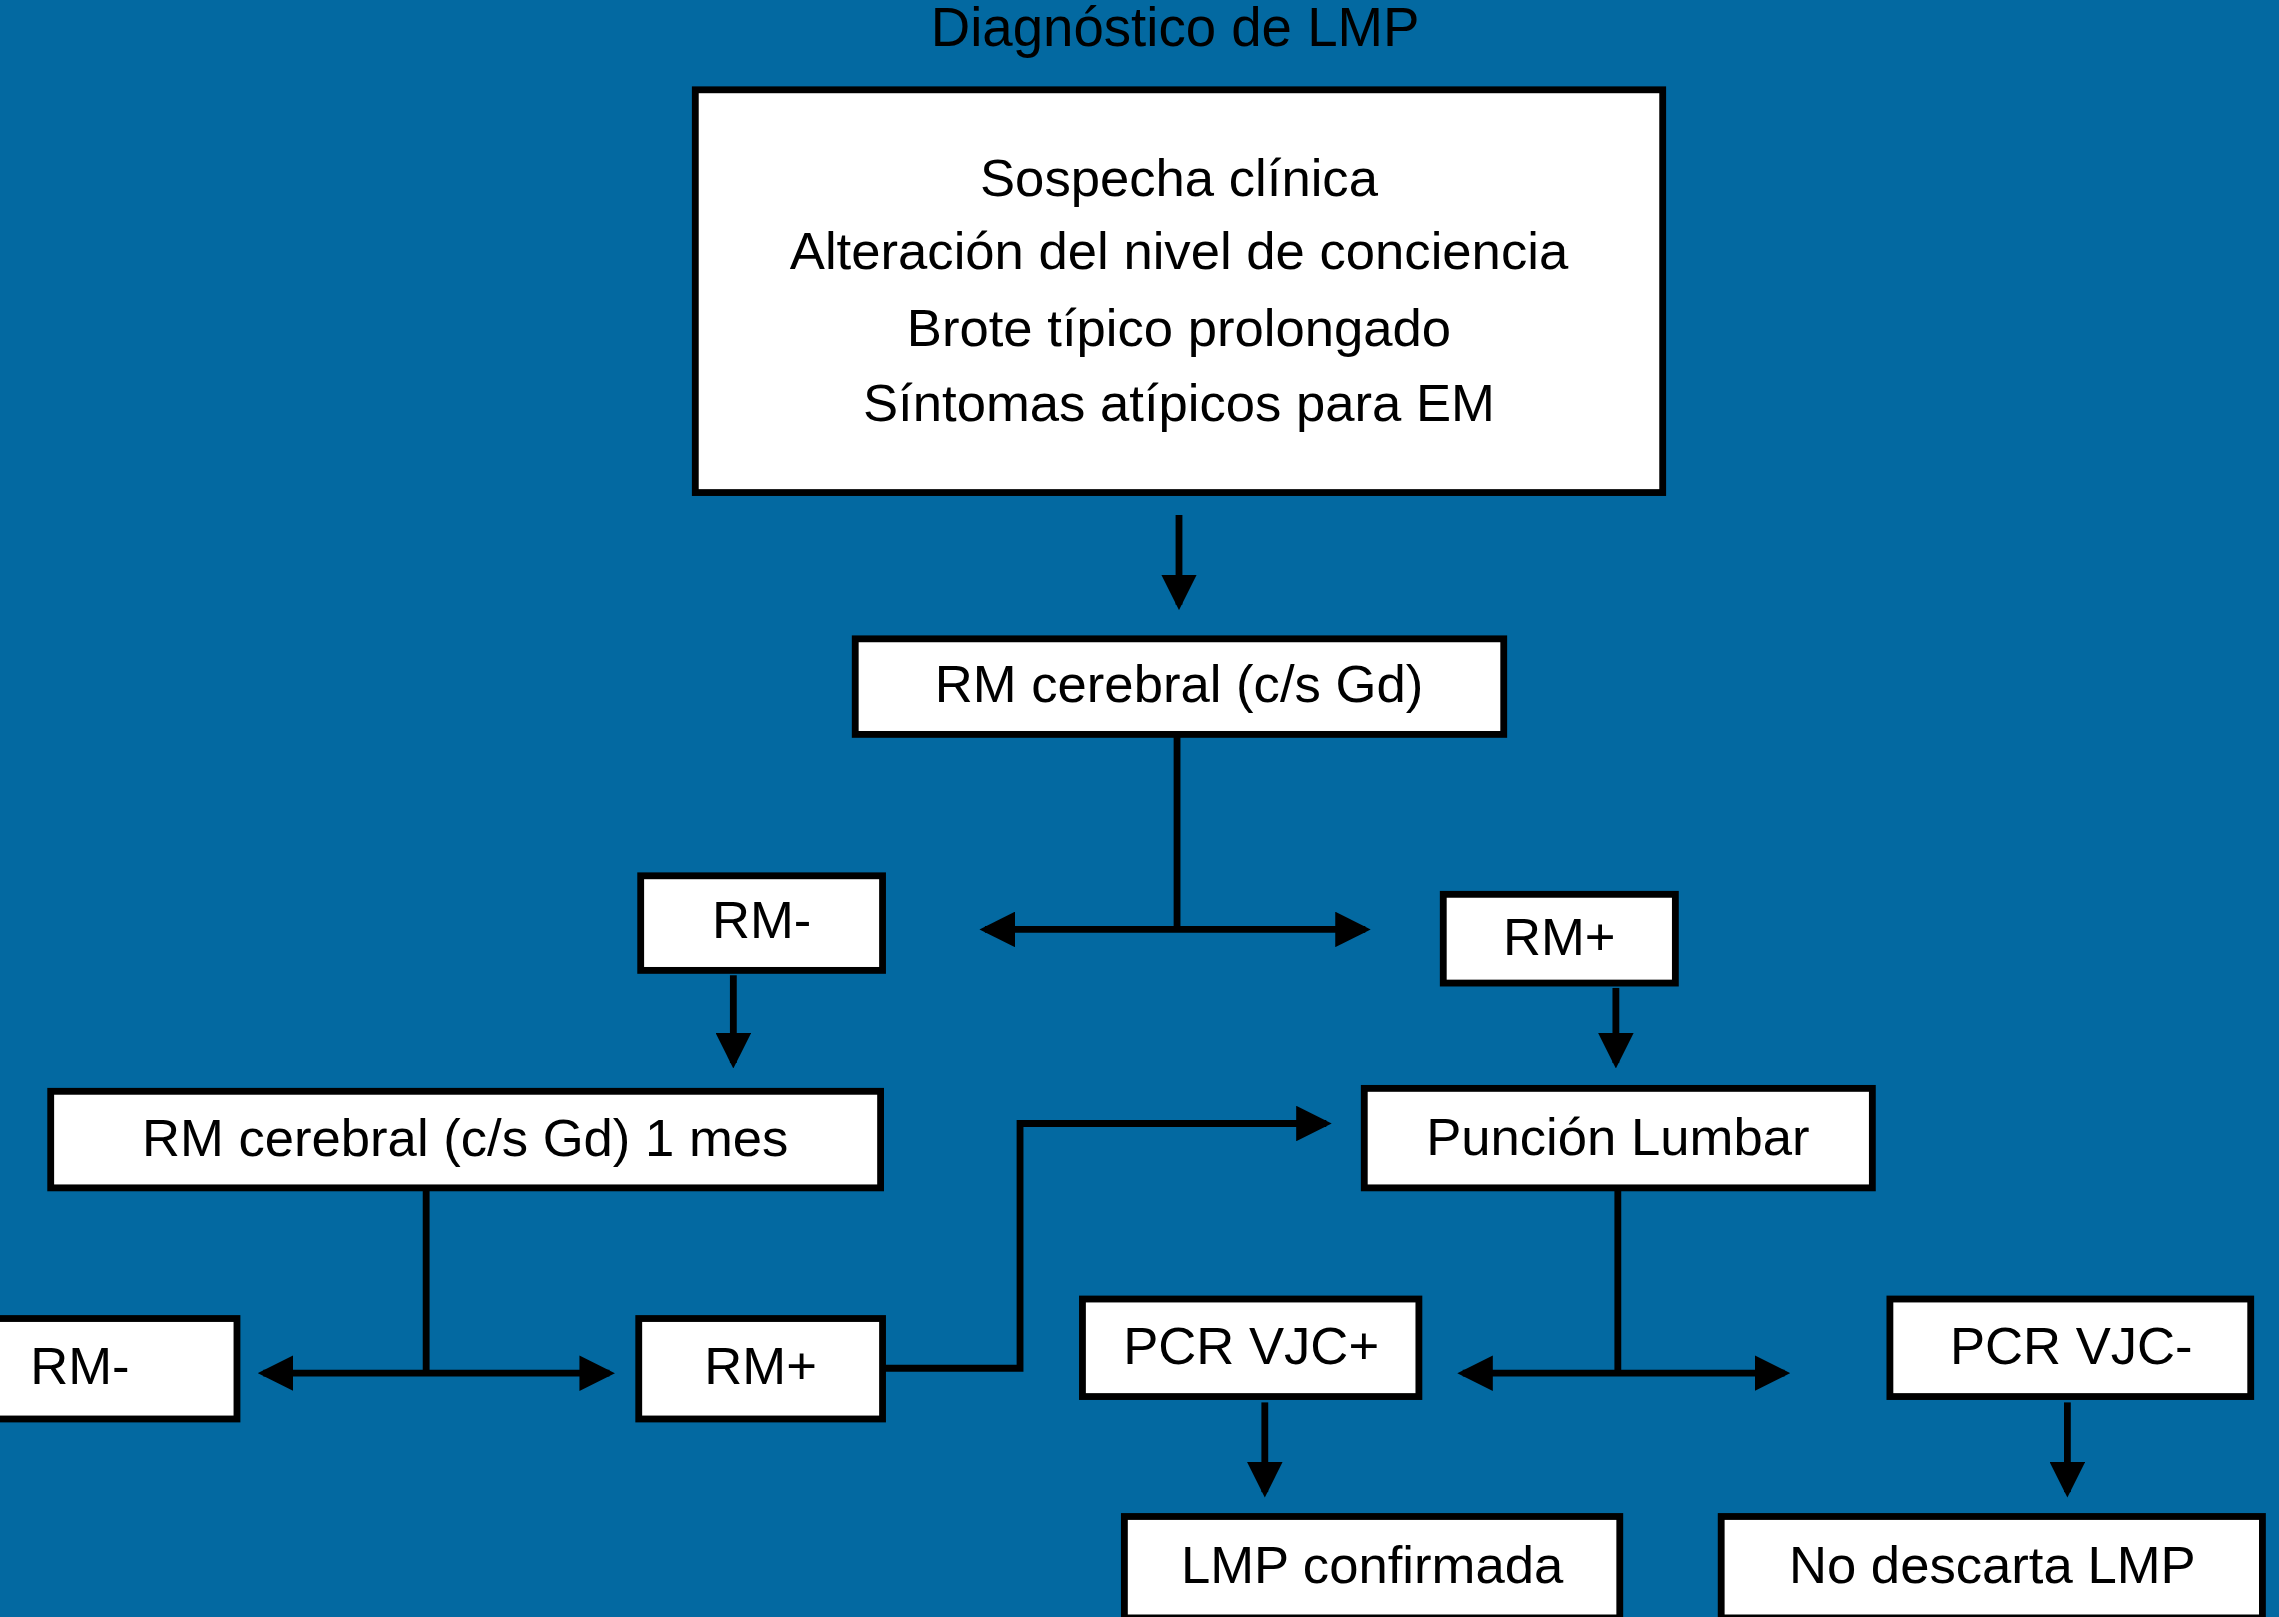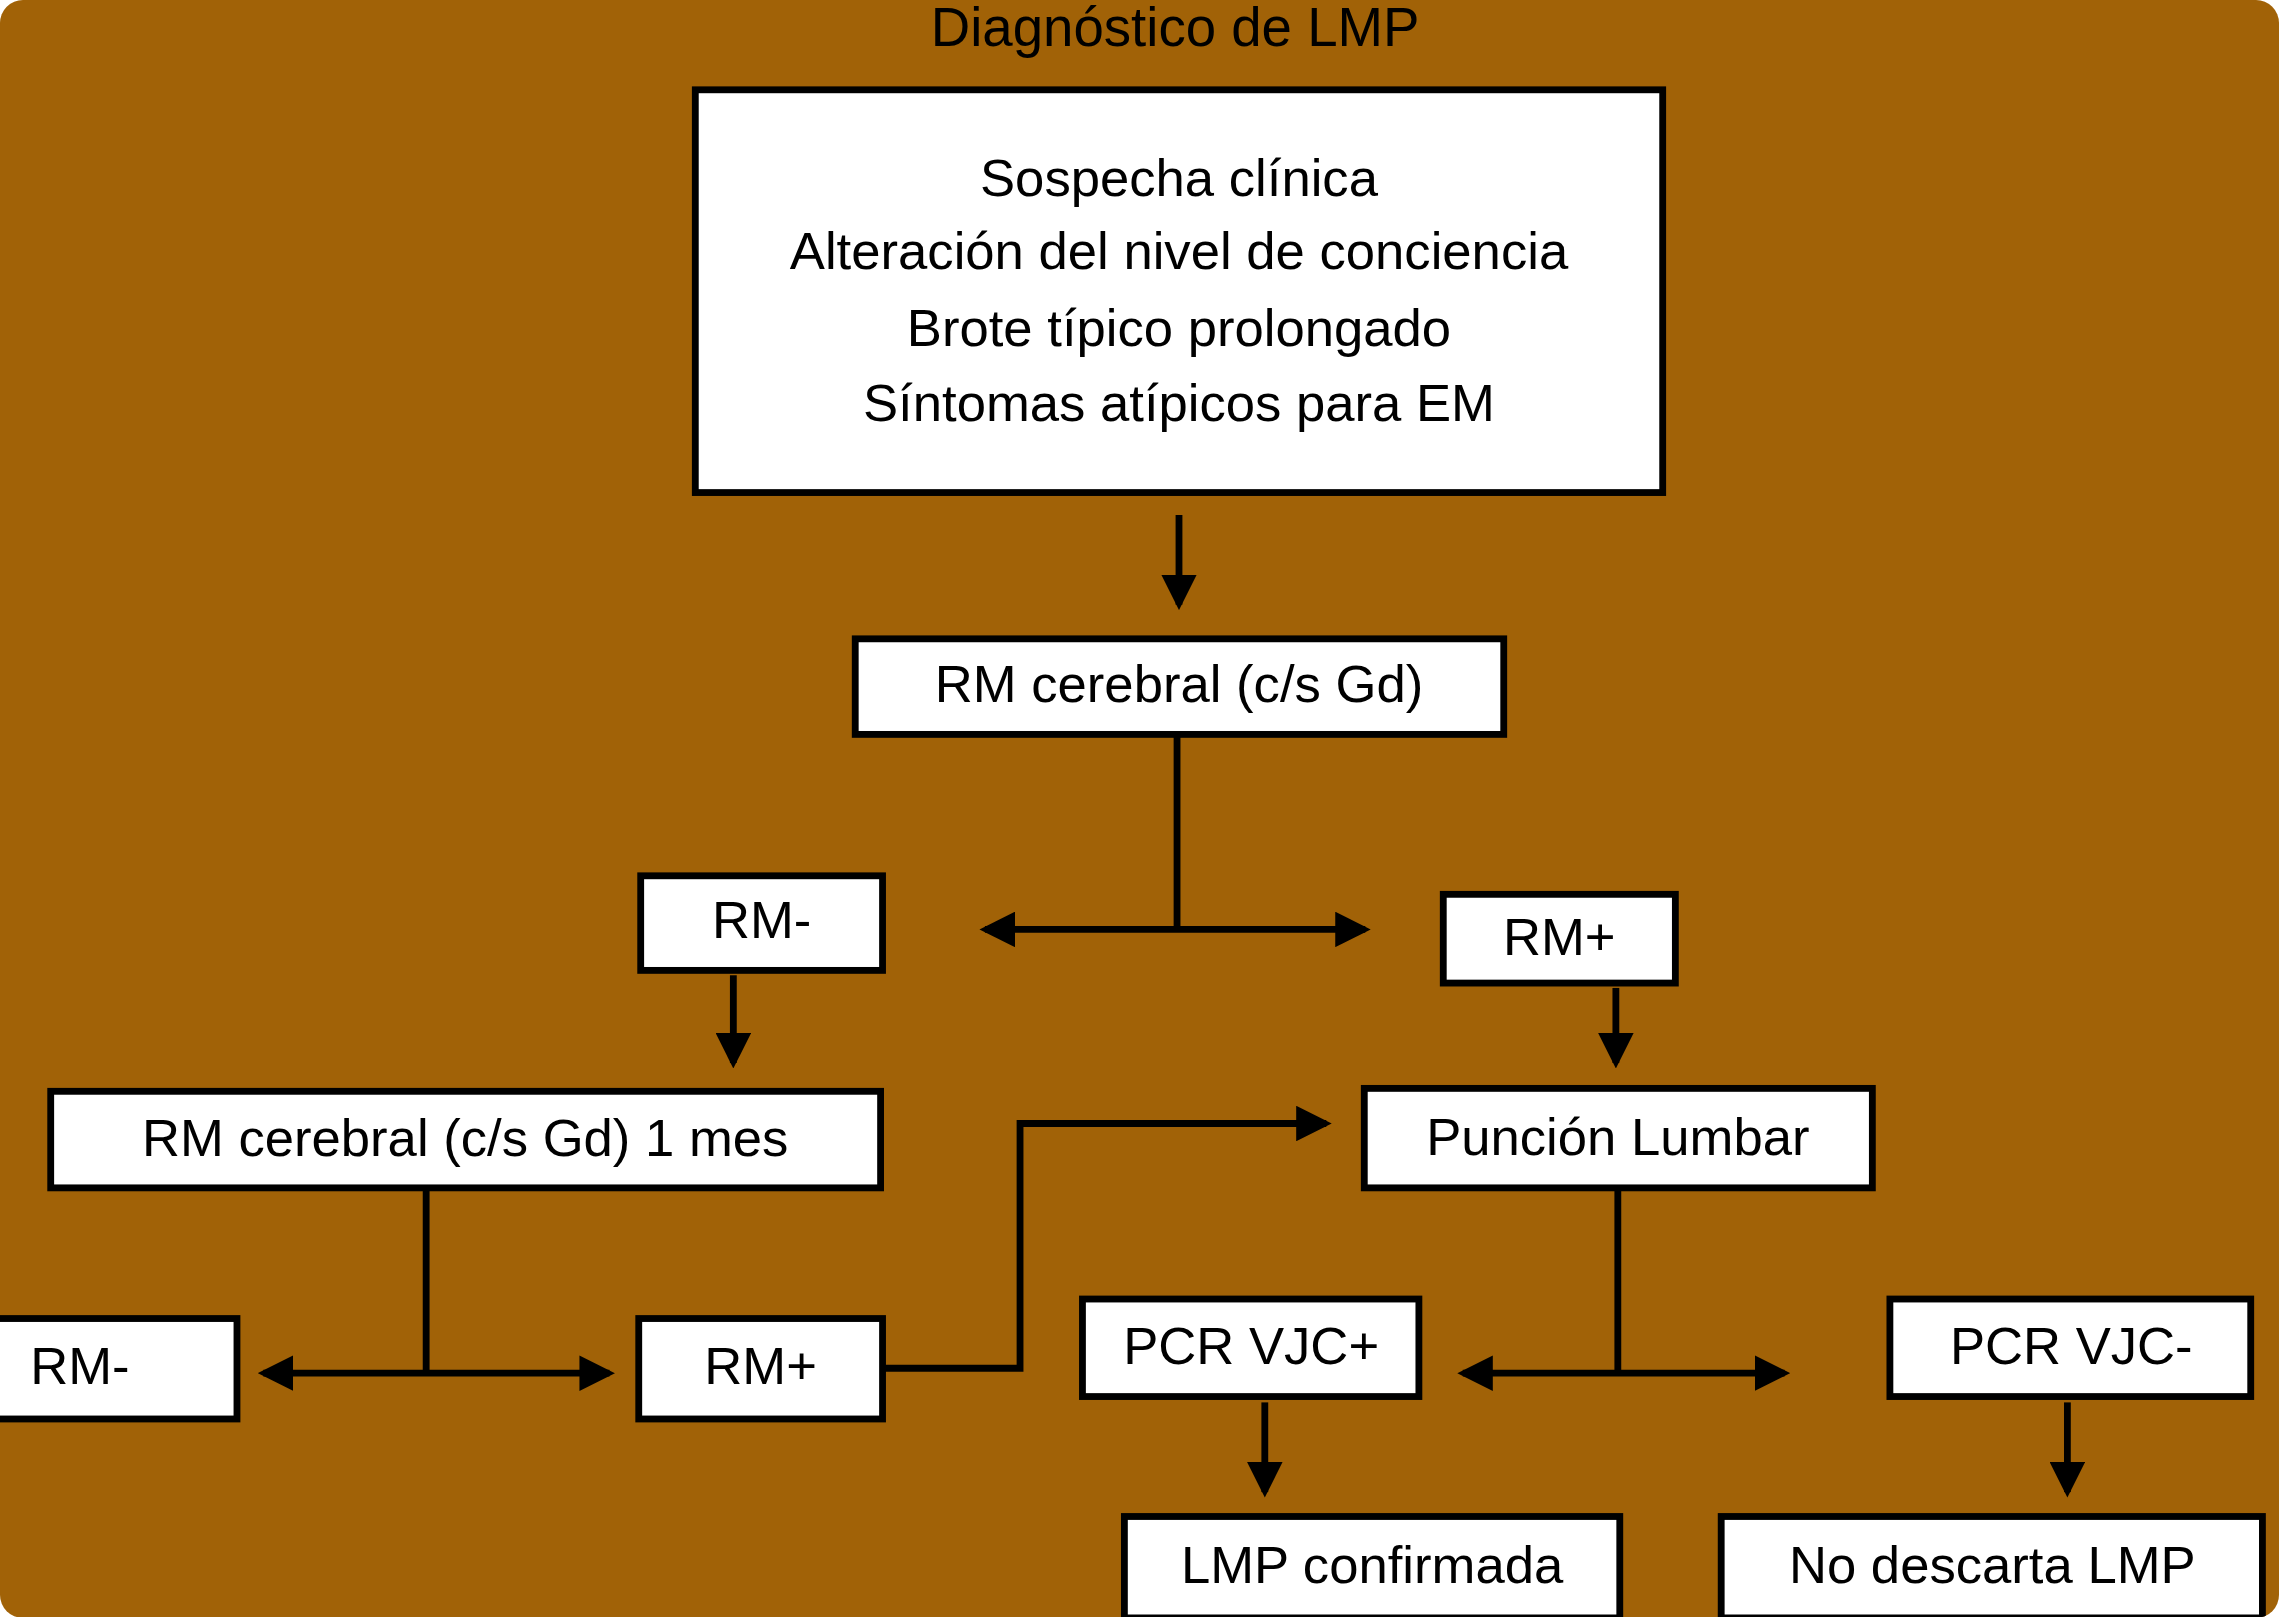--- a/index.html
+++ b/index.html
@@ -4,24 +4,23 @@
 <style>
   html, body {
     margin: 0;
     padding: 0;
     background: #ffffff;
   }
   #page {
     position: relative;
     width: 2279px;
     height: 1618px;
-    background: #a16207;
+    background: #0369a1;
     overflow: hidden;
     font-family: "Liberation Sans", sans-serif;
-    border-radius: 23px;
   }
   #flow-svg {
     position: absolute;
     left: 0;
     top: 0;
     width: 2279px;
     height: 1618px;
   }
   .node-rect {
     fill: #ffffff;

